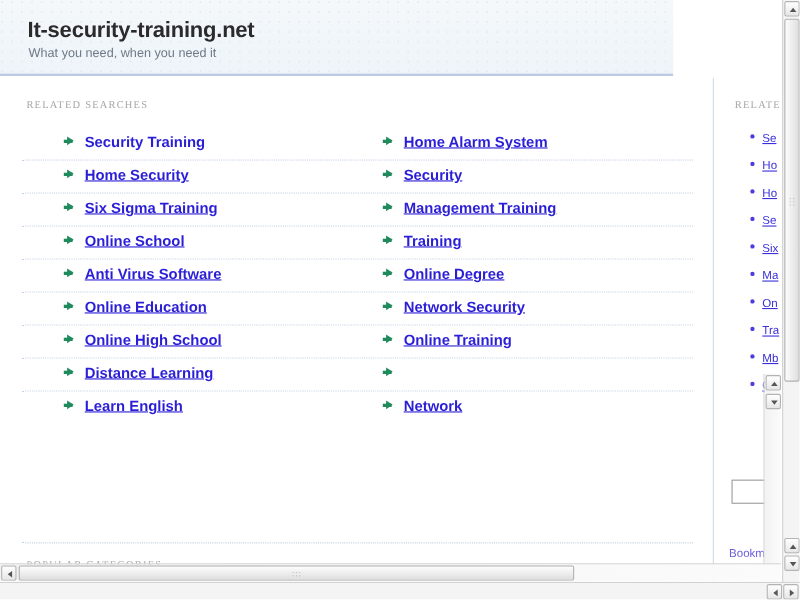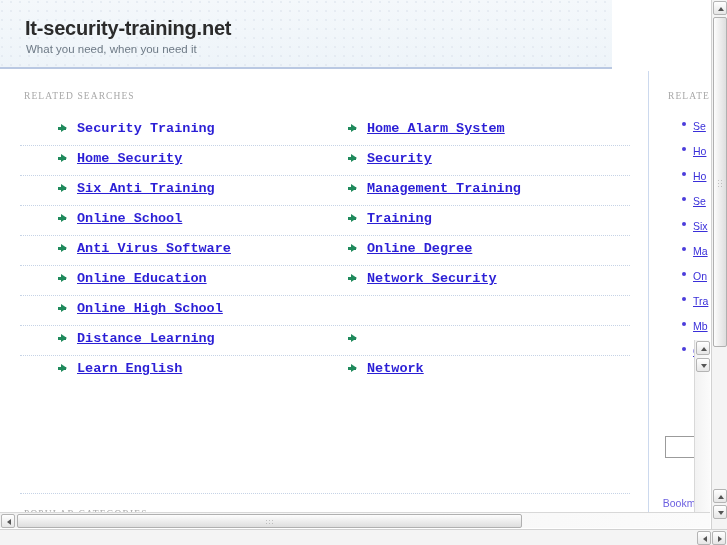--- a/index.html
+++ b/index.html
@@ -83,21 +83,20 @@
     white-space: nowrap;
   }
   #related-label { position: absolute; left: 24px; top: 20px; }
   #side-related-label { position: absolute; left: 18px; top: 20px; }
 
   
   #related-grid {
     position: absolute;
     left: 20px; top: 45px;
     width: 610px;
-    font-family: Liberation Mono, monospace;
   }
   .rs-row {
     position: relative;
     height: 29px;
     border-bottom: 1px dotted #c6d3e6;
   }
   .rs-row.last { border-bottom: none; }
   .rs-cell {
     position: absolute;
     top: 4px;
@@ -273,37 +272,38 @@
       <div id="related-grid">
           <div class="rs-row">
             <span class="rs-cell c0"><span class="arrow-bullet"></span><a href="#" class="rs-link nounderline">Security Training</a></span>
             <span class="rs-cell c1"><span class="arrow-bullet"></span><a href="#" class="rs-link">Home Alarm System</a></span>
           </div>
           <div class="rs-row">
             <span class="rs-cell c0"><span class="arrow-bullet"></span><a href="#" class="rs-link">Home Security</a></span>
             <span class="rs-cell c1"><span class="arrow-bullet"></span><a href="#" class="rs-link">Security</a></span>
           </div>
           <div class="rs-row">
-            <span class="rs-cell c0"><span class="arrow-bullet"></span><a href="#" class="rs-link">Six Anti Training</a></span>
+            <span class="rs-cell c0"><span class="arrow-bullet"></span><a href="#" class="rs-link">Six Sigma Training</a></span>
             <span class="rs-cell c1"><span class="arrow-bullet"></span><a href="#" class="rs-link">Management Training</a></span>
           </div>
           <div class="rs-row">
             <span class="rs-cell c0"><span class="arrow-bullet"></span><a href="#" class="rs-link">Online School</a></span>
             <span class="rs-cell c1"><span class="arrow-bullet"></span><a href="#" class="rs-link">Training</a></span>
           </div>
           <div class="rs-row">
             <span class="rs-cell c0"><span class="arrow-bullet"></span><a href="#" class="rs-link">Anti Virus Software</a></span>
             <span class="rs-cell c1"><span class="arrow-bullet"></span><a href="#" class="rs-link">Online Degree</a></span>
           </div>
           <div class="rs-row">
             <span class="rs-cell c0"><span class="arrow-bullet"></span><a href="#" class="rs-link">Online Education</a></span>
             <span class="rs-cell c1"><span class="arrow-bullet"></span><a href="#" class="rs-link">Network Security</a></span>
           </div>
           <div class="rs-row">
             <span class="rs-cell c0"><span class="arrow-bullet"></span><a href="#" class="rs-link">Online High School</a></span>
+            <span class="rs-cell c1"><span class="arrow-bullet"></span><a href="#" class="rs-link">Online Training</a></span>
           </div>
           <div class="rs-row">
             <span class="rs-cell c0"><span class="arrow-bullet"></span><a href="#" class="rs-link">Distance Learning</a></span>
             <span class="rs-cell c1"><span class="arrow-bullet"></span></span>
           </div>
           <div class="rs-row last">
             <span class="rs-cell c0"><span class="arrow-bullet"></span><a href="#" class="rs-link">Learn English</a></span>
             <span class="rs-cell c1"><span class="arrow-bullet"></span><a href="#" class="rs-link">Network</a></span>
           </div>
         </div>

